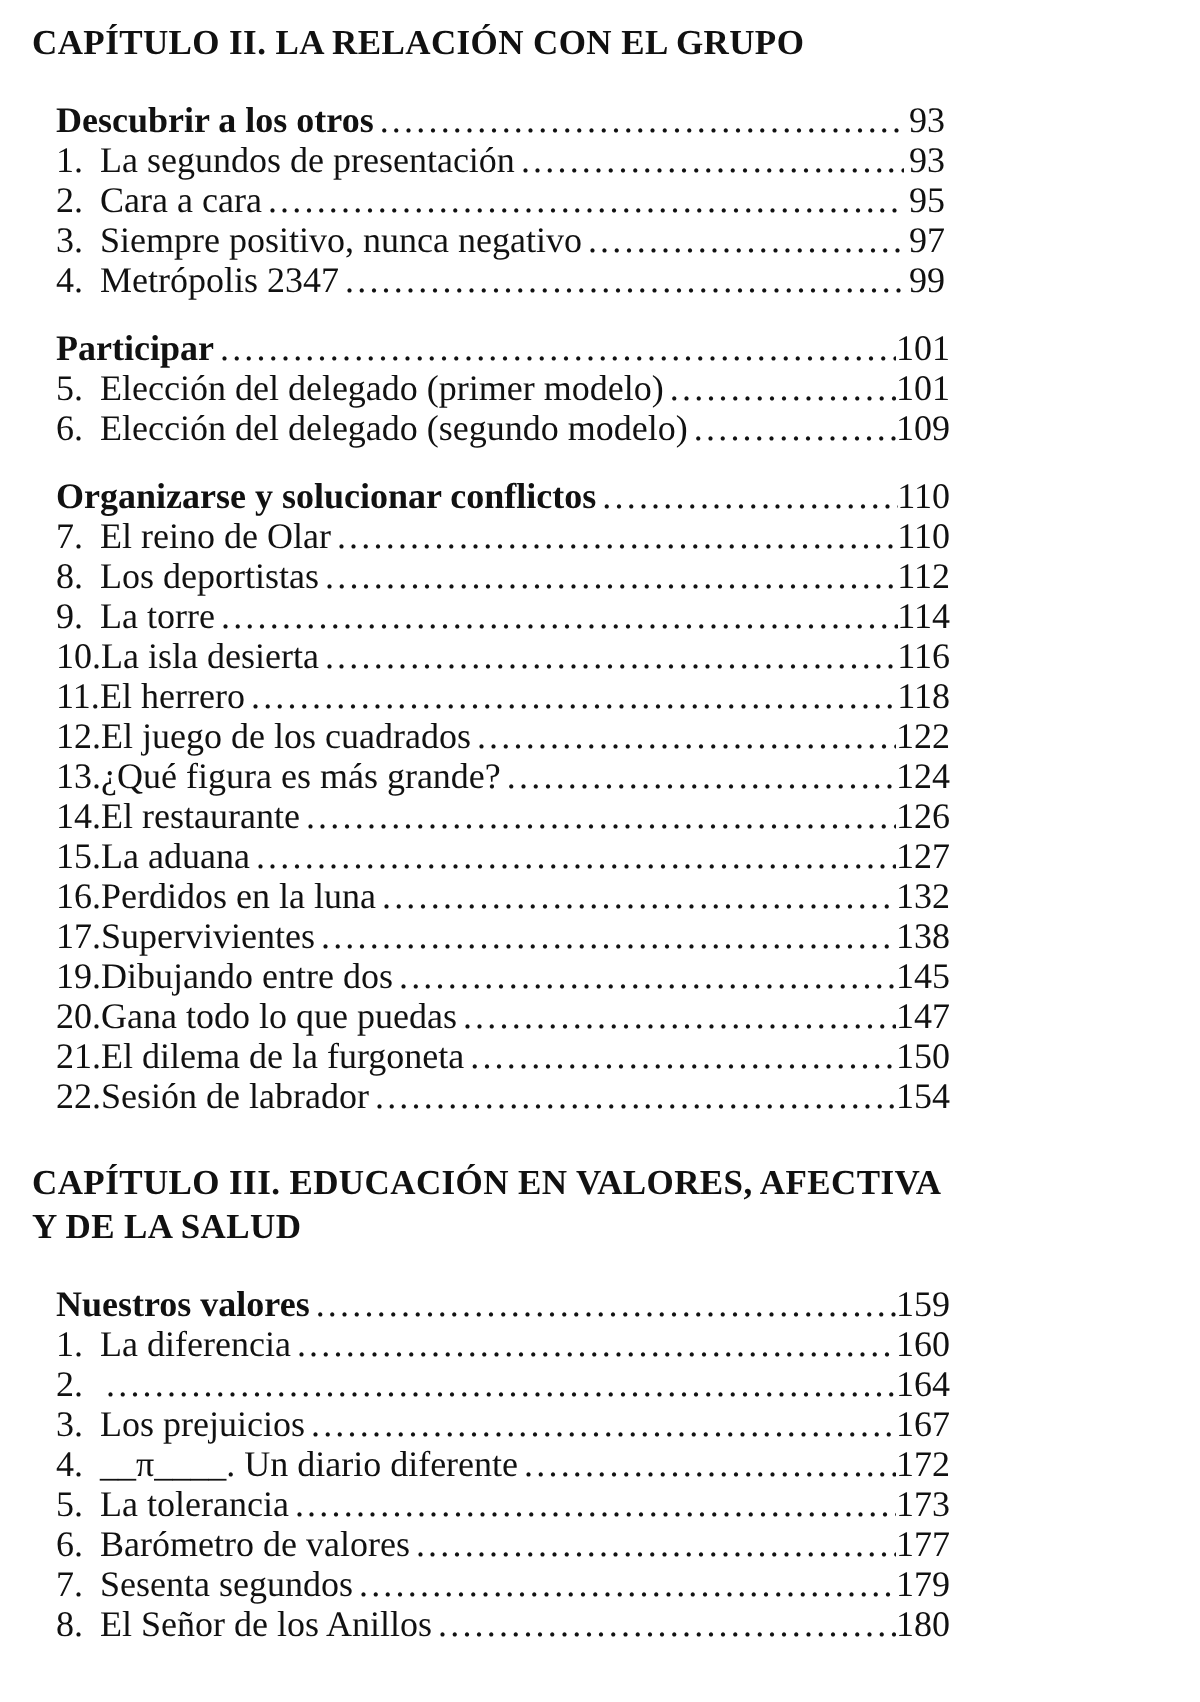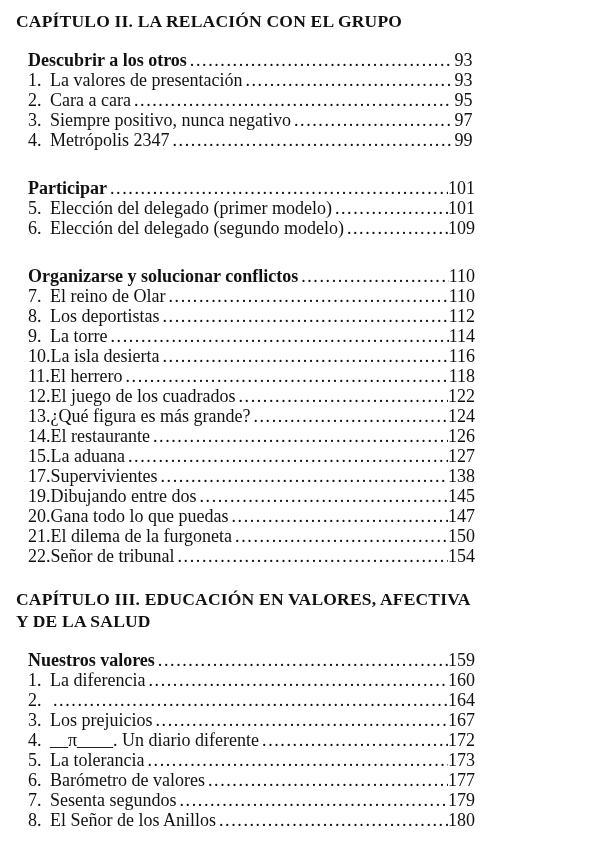--- a/index.html
+++ b/index.html
@@ -23,21 +23,21 @@
   }
   .chapter-title {
     margin: 0 0 18px 0;
     font-size: 17.5px;
     font-weight: bold;
     line-height: 22px;
     letter-spacing: 0.2px;
   }
   .title-line { display: block; }
   .sections { padding-left: 12px; }
-  .toc-section + .toc-section { margin-top: 28px; }
+  .toc-section + .toc-section { margin-top: 14px; }
   .row {
     display: flex;
     align-items: baseline;
     font-size: 18px;
     line-height: 20px;
     white-space: nowrap;
   }
   .heading-row .label { font-weight: bold; }
   .num {
     flex: 0 0 22px;
@@ -73,21 +73,21 @@
     <div class="sections">
   <div class="toc-section">
     <div class="row heading-row">
       <span class="label">Descubrir a los otros</span>
       <span class="leader"></span>
       <span class="pagenum">93</span>
     </div>
     <div class="items">
   <div class="row item-row">
     <span class="num">1.</span>
-    <span class="label">La valores de presentación</span>
+    <span class="label">La segundos de presentación</span>
     <span class="leader"></span>
     <span class="pagenum">93</span>
   </div>
 
   <div class="row item-row">
     <span class="num">2.</span>
     <span class="label">Cara a cara</span>
     <span class="leader"></span>
     <span class="pagenum">95</span>
   </div>
@@ -194,20 +194,26 @@
     <span class="pagenum">126</span>
   </div>
 
   <div class="row item-row">
     <span class="num">15.</span>
     <span class="label">La aduana</span>
     <span class="leader"></span>
     <span class="pagenum">127</span>
   </div>
 
+  <div class="row item-row">
+    <span class="num">16.</span>
+    <span class="label">Perdidos en la luna</span>
+    <span class="leader"></span>
+    <span class="pagenum">132</span>
+  </div>
 
   <div class="row item-row">
     <span class="num">17.</span>
     <span class="label">Supervivientes</span>
     <span class="leader"></span>
     <span class="pagenum">138</span>
   </div>
 
 
   <div class="row item-row">
@@ -226,21 +232,21 @@
 
   <div class="row item-row">
     <span class="num">21.</span>
     <span class="label">El dilema de la furgoneta</span>
     <span class="leader"></span>
     <span class="pagenum">150</span>
   </div>
 
   <div class="row item-row">
     <span class="num">22.</span>
-    <span class="label">Señor de tribunal</span>
+    <span class="label">Sesión de labrador</span>
     <span class="leader"></span>
     <span class="pagenum">154</span>
   </div>
 </div>
   </div>
 </div>
   </section>
 
   <section class="chapter">
     <h1 class="chapter-title">

